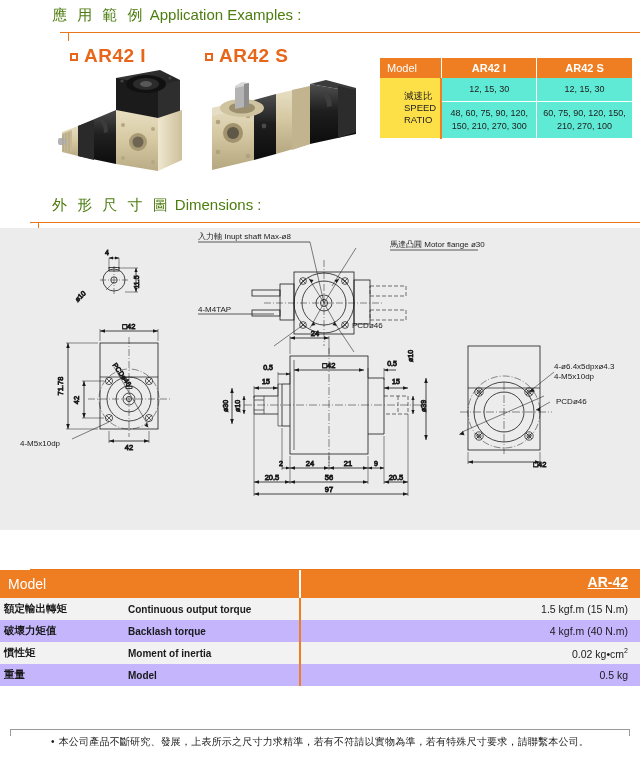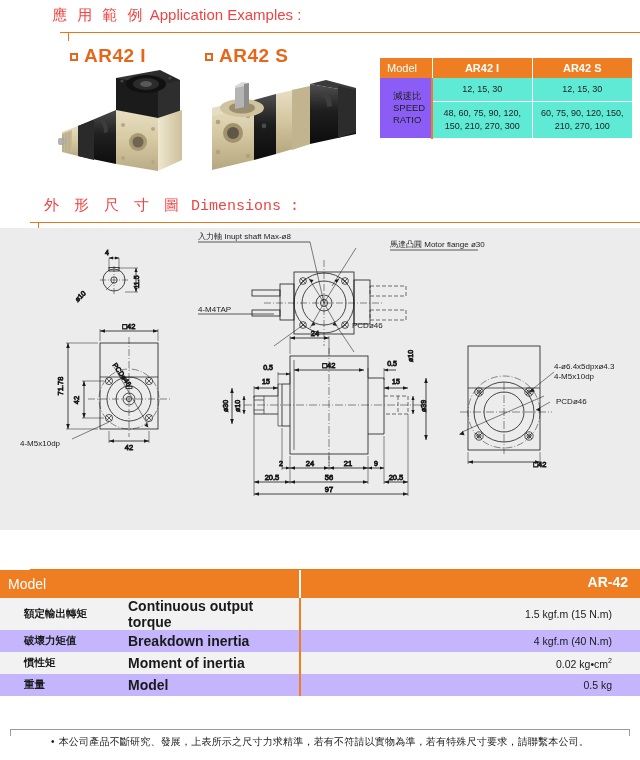--- a/index.html
+++ b/index.html
@@ -10,21 +10,21 @@
     font-family: "Liberation Sans", "DejaVu Sans", sans-serif;
     color: #1a1a1a;
     overflow: hidden;
   }
   .page { position: relative; width: 640px; height: 760px; }
 
   
   .sec-head {
     position: absolute;
     font-size: 15px;
-    color: #ef4444;
+    color: #4d7c0f;
     white-space: nowrap;
   }
   .sec-head .cn { letter-spacing: 3px; font-size: 15px; }
   .sec-head .en { letter-spacing: 0px; font-size: 15px; }
   .rule {
     position: absolute;
     height: 1px;
     background: #e8761a;
   }
   .rule-tick {
@@ -73,24 +73,24 @@
     background: #5eead4;
     border-right: 1px solid #ffffff;
     border-bottom: 1px solid #ffffff;
     padding: 5px 4px;
     text-align: center;
     color: #222;
     line-height: 1.45;
   }
   .mtbl td.rowlab {
     text-align: left;
-    padding-left: 13px;
+    padding-left: 24px;
     line-height: 1.25;
     font-size: 9.5px;
-    background: #8b5cf6;
+    background: #fde047;
   }
   .mtbl td.rowlab .cn { font-size: 9.5px; }
 
   
   .dimpanel {
     position: absolute;
     left: 0; top: 228px;
     width: 640px; height: 302px;
     background: #ececec;
   }
@@ -114,42 +114,43 @@
     border-right: 2px solid #ffffff;
     width: 300px;
   }
   .stbl th.sh-val {
     background: #ef7d22;
     color: #ffffff;
     font-weight: bold;
     font-size: 14px;
     text-align: right;
     padding: 4px 12px 8px 0;
+    text-decoration: underline;
   }
   .stbl td { padding: 0; height: 22px; vertical-align: middle; }
   .stbl tr.odd td { background: #f2f2f2; }
   .stbl tr.even td { background: #c4b5fd; }
   .stbl td.c-cn {
     width: 118px;
-    padding-left: 24px;
+    padding-left: 4px;
     font-size: 10.5px;
     font-weight: bold;
     color: #1a1a1a;
   }
   .stbl td.c-en {
     width: 182px;
     padding-left: 10px;
-    font-size: 14px;
+    font-size: 10px;
     font-weight: bold;
     color: #1a1a1a;
     border-right: 2px solid #ef7d22;
   }
   .stbl td.c-val {
     text-align: right;
-    padding-right: 28px;
+    padding-right: 12px;
     font-size: 10.5px;
     color: #1a1a1a;
   }
   .sup { font-size: 7px; vertical-align: super; }
 
   
   .foot {
     position: absolute;
     left: 0; top: 735px;
     width: 640px;
@@ -309,21 +310,21 @@
         <span>150, 210, 270, 300</span>
       </td>
       <td style="border-right:none; border-bottom:none;">
         <span>60, 75, 90, 120, 150,</span><br>
         <span>210, 270, 100</span>
       </td>
     </tr>
   </tbody>
     </table>
 
-  <div class="sec-head" style="left:44px; top:196px;font-family:Liberation Mono, monospace;">
+  <div class="sec-head" style="left:52px; top:196px;">
     <span class="cn">外 形 尺 寸 圖</span>
     <span class="en">Dimensions :</span>
   </div>
   <div class="rule" style="left:30px; top:222px; width:610px;"></div>
   <div class="rule-tick" style="left:38px; top:222px; height:9px;"></div>
 
   <div class="dimpanel">
     <svg class="dwg" width="640" height="302" viewBox="0 0 640 302">
       <g stroke="#1a1a1a" fill="none" stroke-width="0.8">
 
@@ -650,21 +651,21 @@
       <th class="sh-model" colspan="2">Model</th>
       <th class="sh-val">AR-42</th>
     </tr>
     <tr class="odd">
       <td class="c-cn">額定輸出轉矩</td>
       <td class="c-en">Continuous output torque</td>
       <td class="c-val">1.5 kgf.m (15 N.m)</td>
     </tr>
     <tr class="even">
       <td class="c-cn">破壞力矩值</td>
-      <td class="c-en">Breakdown inertia</td>
+      <td class="c-en">Backlash torque</td>
       <td class="c-val">4 kgf.m (40 N.m)</td>
     </tr>
     <tr class="odd">
       <td class="c-cn">慣性矩</td>
       <td class="c-en">Moment of inertia</td>
       <td class="c-val"><span>0.02 kg•cm</span><span class="sup">2</span></td>
     </tr>
     <tr class="even">
       <td class="c-cn">重量</td>
       <td class="c-en">Model</td>

